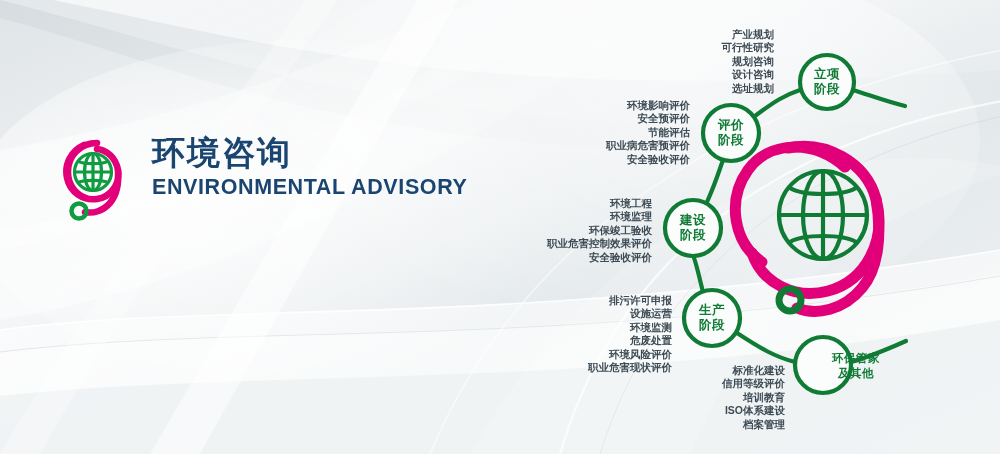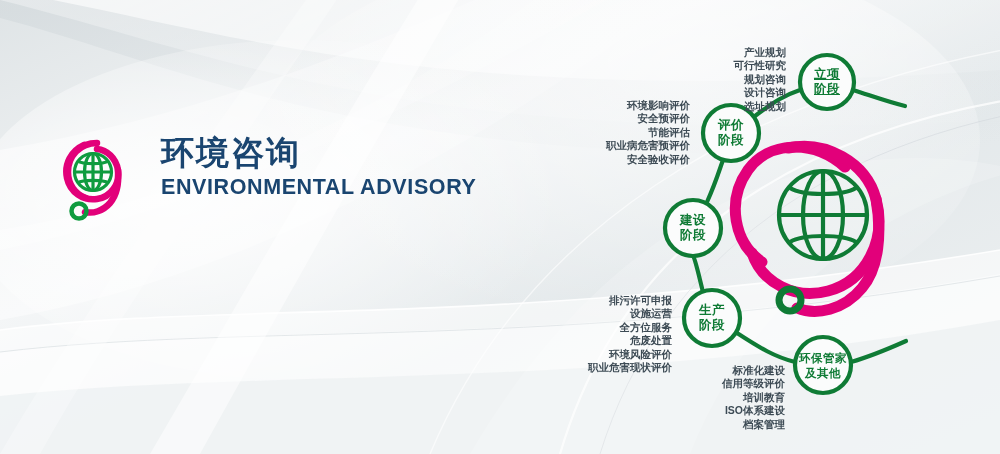--- a/index.html
+++ b/index.html
@@ -11,21 +11,21 @@
   #banner{
     position:relative;width:1000px;height:454px;overflow:hidden;
     background:linear-gradient(120deg,#e2e6e8 0%,#eef1f2 18%,#f7f9f9 34%,#e6eaec 52%,#f3f5f6 70%,#dfe4e6 86%,#eaedee 100%);
   }
   .bgsvg{position:absolute;left:0;top:0;width:1000px;height:454px;}
   .layer{position:absolute;left:0;top:0;width:1000px;height:454px;}
 
   
   #brand{position:absolute;left:62px;top:133px;width:430px;height:105px;}
   #logo-mark{position:absolute;left:0;top:4px;width:72px;height:84px;}
-  #brand-text{position:absolute;left:99px;top:0;}
+  #brand-text{position:absolute;left:90px;top:0;}
   #title-cn{
     font-size:33px;font-weight:bold;color:#1a4570;letter-spacing:2px;
     line-height:40px;white-space:nowrap;
   }
   #title-en{
     font-size:21.5px;font-weight:bold;color:#1a4570;letter-spacing:0.6px;
     line-height:29px;white-space:nowrap;
   }
   #tagline{
     font-size:17.5px;color:#1a4570;letter-spacing:1px;line-height:27px;
@@ -168,62 +168,69 @@
 
       <g>
         <circle cx="827" cy="82" r="27" fill="#fbfcfc" stroke="#0f7b35" stroke-width="4.2"></circle>
         <circle cx="731" cy="133" r="28" fill="#fbfcfc" stroke="#0f7b35" stroke-width="4.2"></circle>
         <circle cx="693" cy="228" r="28" fill="#fbfcfc" stroke="#0f7b35" stroke-width="4.2"></circle>
         <circle cx="712" cy="318" r="28" fill="#fbfcfc" stroke="#0f7b35" stroke-width="4.2"></circle>
         <circle cx="823" cy="365" r="28" fill="#fbfcfc" stroke="#0f7b35" stroke-width="4.2"></circle>
       </g>
     </svg>
 
-    <div class="node-label" style="left:827px;top:82px;text-decoration:underline;">
+    <div class="node-label" style="left:827px;top:82px;">
       <div>立项</div>
       <div>阶段</div>
     </div>
     <div class="node-label" style="left:731px;top:133px;">
       <div>评价</div>
       <div>阶段</div>
     </div>
     <div class="node-label" style="left:693px;top:228px;">
       <div>建设</div>
       <div>阶段</div>
     </div>
     <div class="node-label" style="left:712px;top:318px;">
       <div>生产</div>
       <div>阶段</div>
     </div>
-    <div class="node-label small" style="left:823px;top:365px;">
+    <div class="node-label small" style="left:856px;top:365px;">
       <div>环保管家</div>
       <div>及其他</div>
     </div>
 
-    <div class="svc-list" style="right:214px;top:28px;margin-top:18px;">
+    <div class="svc-list" style="right:226px;top:28px;">
       <div>产业规划</div>
       <div>可行性研究</div>
       <div>规划咨询</div>
       <div>设计咨询</div>
       <div>选址规划</div>
     </div>
 
     <div class="svc-list" style="right:310px;top:99px;font-family:Liberation Serif, serif;">
       <div>环境影响评价</div>
       <div>安全预评价</div>
       <div>节能评估</div>
       <div>职业病危害预评价</div>
       <div>安全验收评价</div>
     </div>
 
+    <div class="svc-list" style="right:348px;top:197px;">
+      <div>环境工程</div>
+      <div>环境监理</div>
+      <div>环保竣工验收</div>
+      <div>职业危害控制效果评价</div>
+      <div>安全验收评价</div>
+    </div>
 
     <div class="svc-list" style="right:328px;top:294px;">
       <div>排污许可申报</div>
       <div>设施运营</div>
-      <div>全方位服务</div>
+      <div>环境监测</div>
       <div>危废处置</div>
       <div>环境风险评价</div>
       <div>职业危害现状评价</div>
     </div>
 
     <div class="svc-list" style="right:215px;top:364px;">
       <div>标准化建设</div>
       <div>信用等级评价</div>
       <div>培训教育</div>
       <div>ISO体系建设</div>

